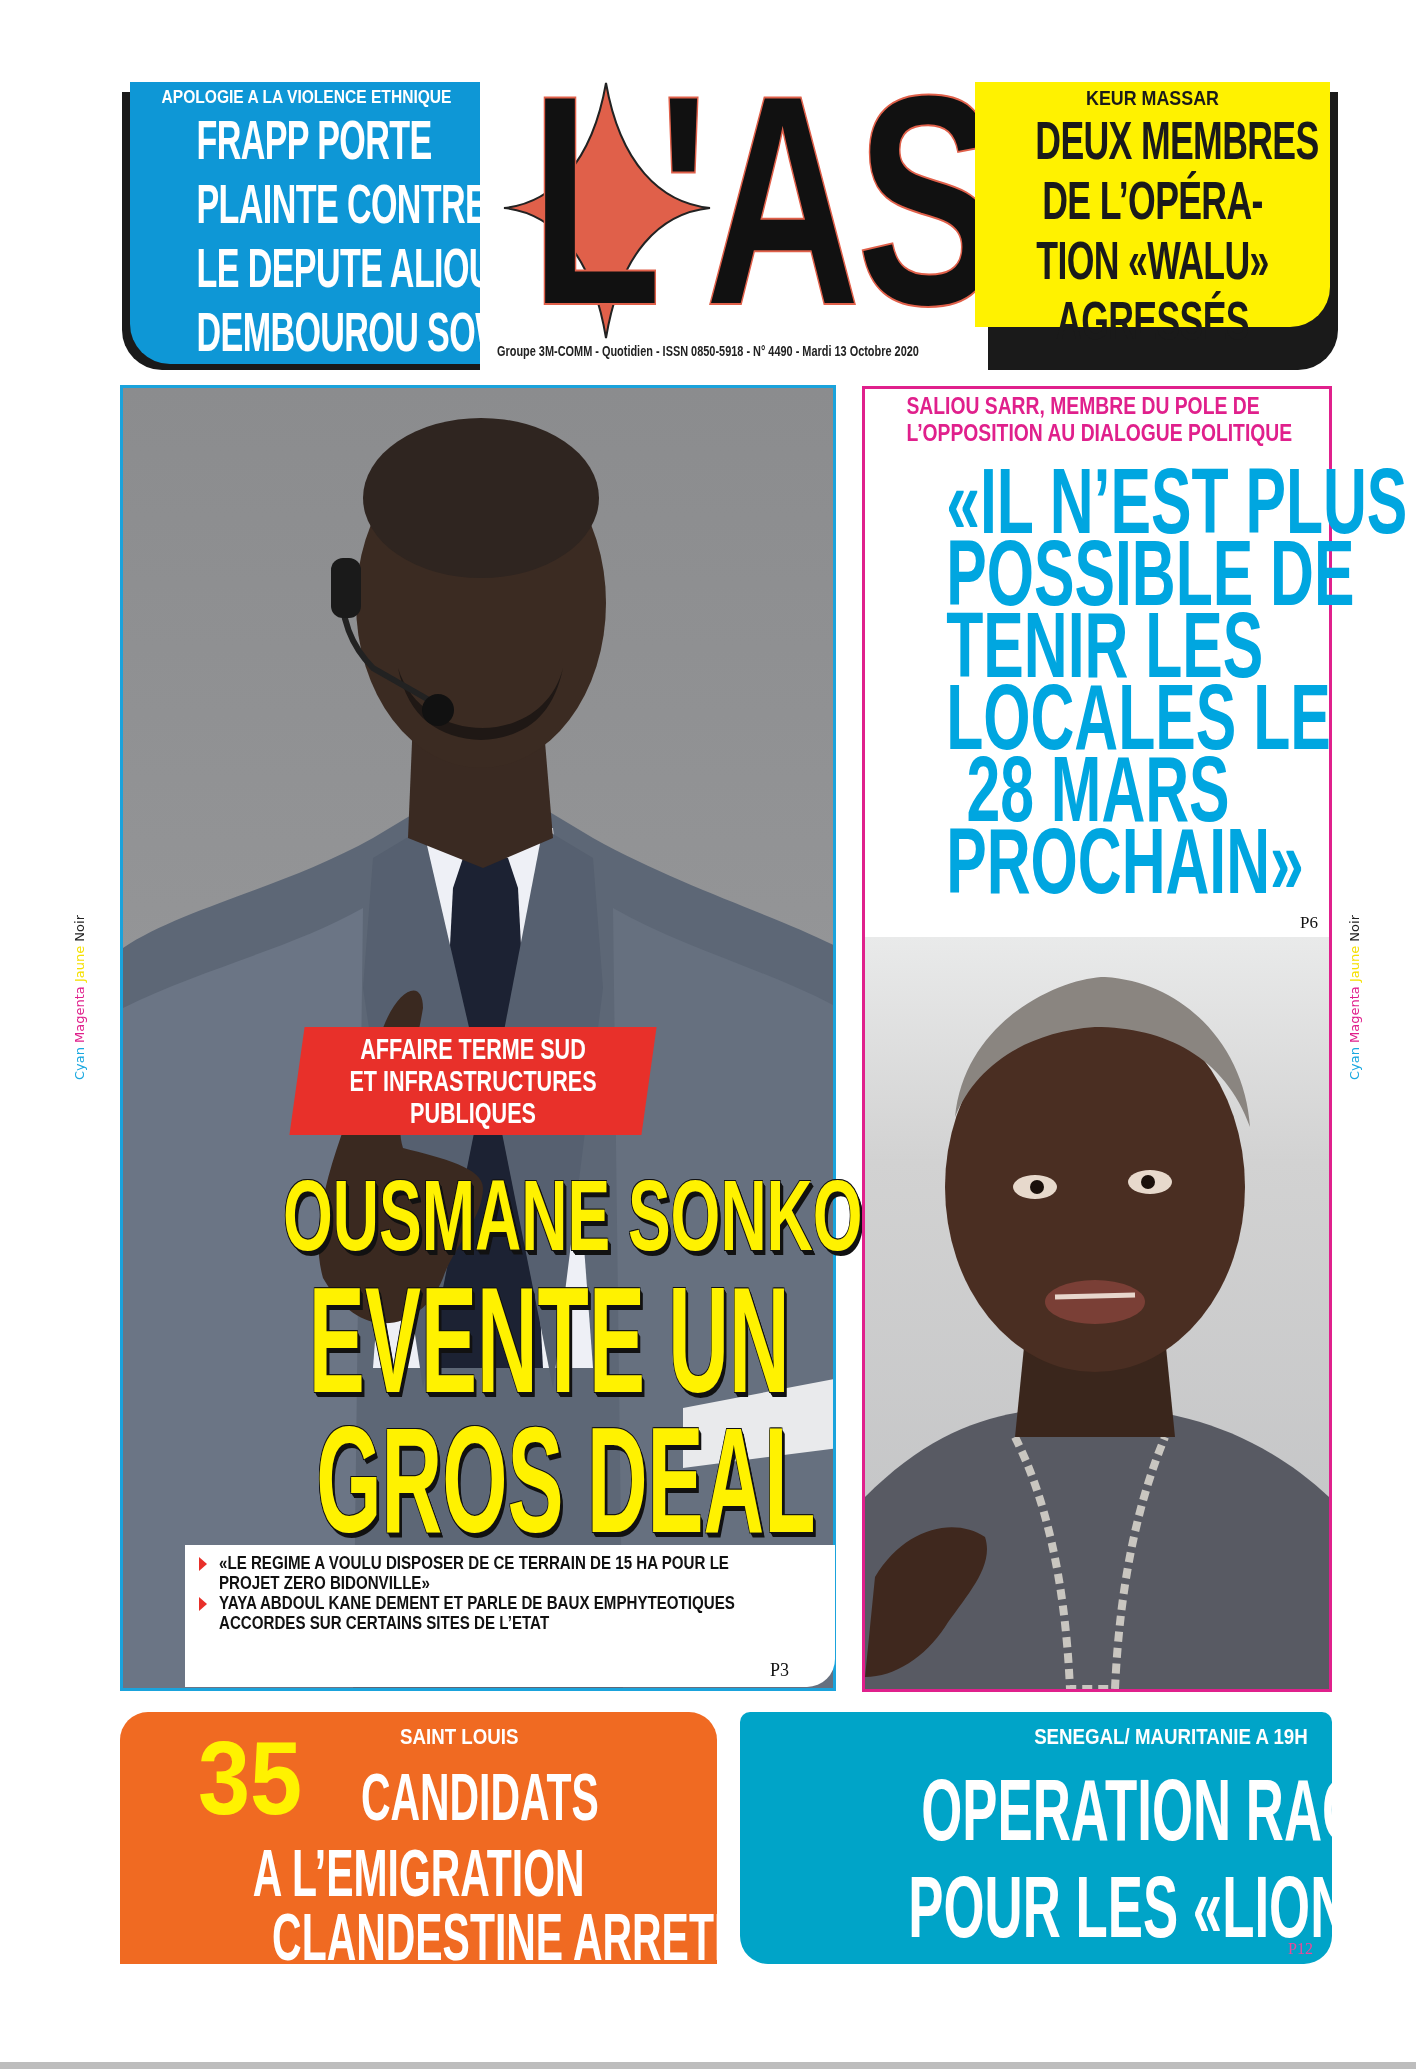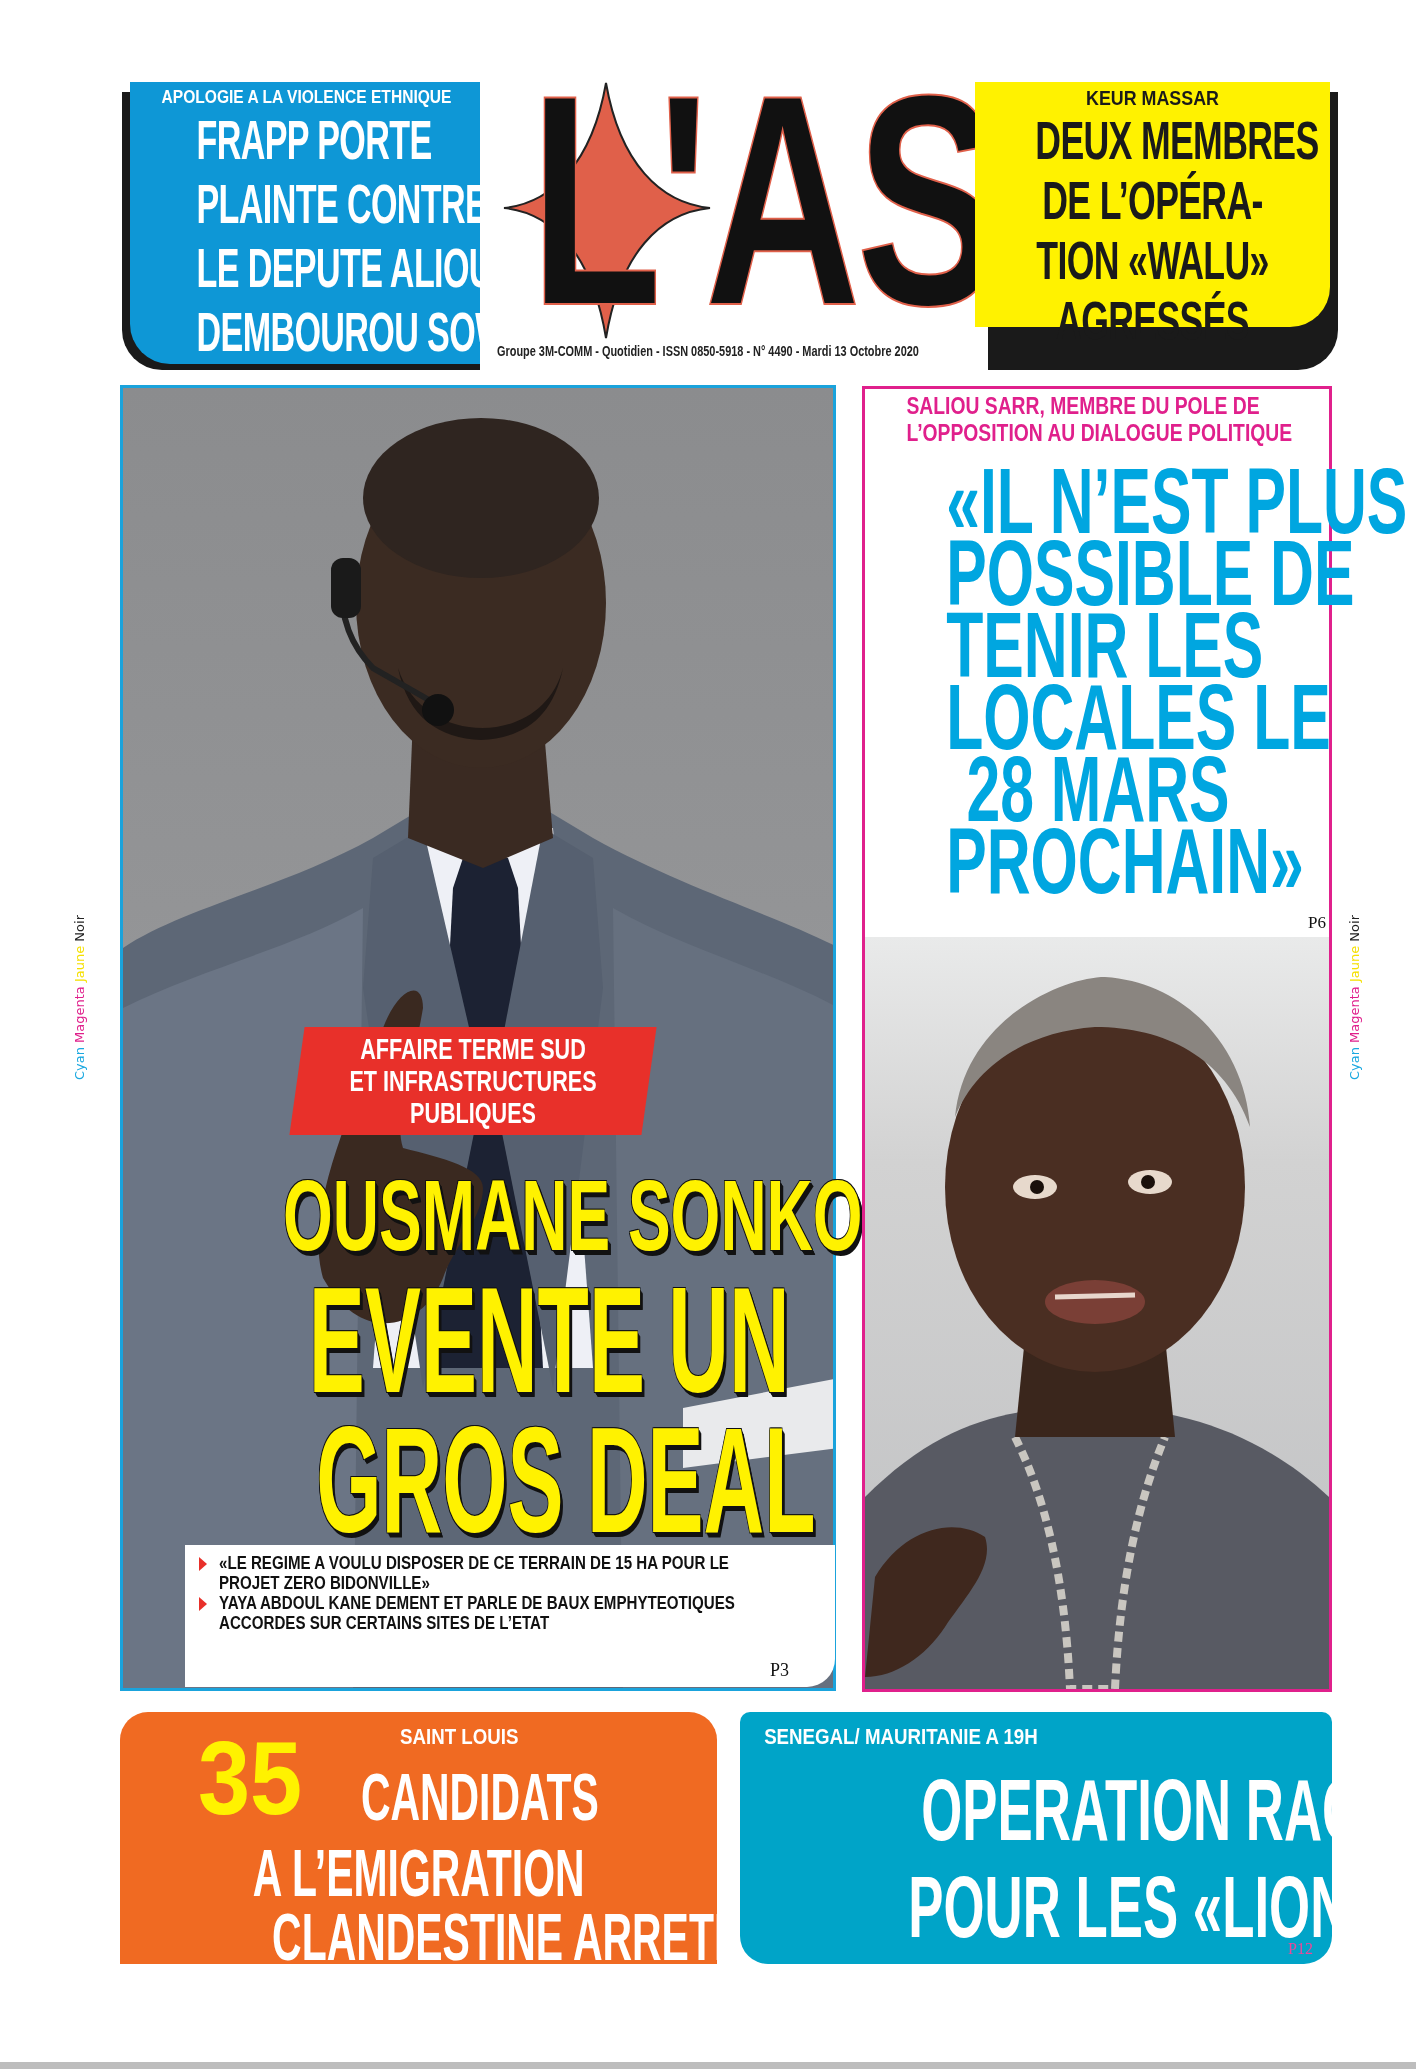--- a/index.html
+++ b/index.html
@@ -46,35 +46,35 @@
   #bullets .item .txt { display: block; transform: scaleX(0.84); transform-origin: left; white-space: nowrap; }
   #bullets .item .arrow { position: absolute; left: 0; top: 4px; width: 0; height: 0; border-top: 7px solid transparent; border-bottom: 7px solid transparent; border-left: 8px solid #e8302a; }
   #p3 { left: 770px; top: 1660px; font-family: "Liberation Serif", serif; font-size: 18px; color: #111; }
 
   
   #right-panel { left: 862px; top: 386px; width: 470px; height: 1306px; border: 3px solid #e0208c; overflow: hidden; background: #fff; }
   #rp-kicker { left: 870px; top: 393px; width: 455px; text-align: left; color: #e0208c; font-weight: 700; font-size: 23px; line-height: 27px; }
   #rp-kicker span { display: block; transform: scaleX(0.84); white-space: nowrap; }
   #rp-quote { left: 868px; top: 465px; width: 460px; text-align: center; color: #00a6e0; font-weight: 700; font-size: 92px; line-height: 72px; }
   #rp-quote span { display: block; transform: scaleX(0.66); white-space: nowrap; transform-origin: center; }
-  #p6 { left: 1300px; top: 913px; font-family: "Liberation Serif", serif; font-size: 17px; color: #111; margin-left: 8px; }
+  #p6 { left: 1300px; top: 913px; font-family: "Liberation Serif", serif; font-size: 17px; color: #111; }
   #photo-sarr { left: 865px; top: 937px; width: 464px; height: 752px; overflow: hidden; background: linear-gradient(180deg, #e9eaea 0%, #d2d2d2 30%, #bfc0c2 100%); }
 
   
   #box-bl { left: 120px; top: 1712px; width: 597px; height: 252px; background: #f06a22; border-radius: 28px 28px 0 0; color: #fff; }
   #bl-kicker { left: 400px; top: 1724px; font-size: 22px; font-weight: 700; color: #fff; transform: scaleX(0.85); transform-origin: left; white-space: nowrap; }
   #bl-num { left: 198px; top: 1728px; font-size: 104px; font-weight: 700; color: #fff200; line-height: 100px; transform: scaleX(0.9); transform-origin: left; }
   .bl-line { position: absolute; left: 120px; width: 597px; text-align: center; color: #fff; font-weight: 700; font-size: 66px; line-height: 70px; white-space: nowrap; }
   .bl-line span { display: inline-block; transform: scaleX(0.62); }
   #bl-l1 { top: 1762px; left: 240px; width: 480px; }
   #bl-l2 { top: 1838px; }
   #bl-l3 { top: 1902px; }
 
   #box-br { left: 740px; top: 1712px; width: 592px; height: 252px; background: #00a4c8; border-radius: 10px 10px 28px 28px; color: #fff; }
-  #br-kicker { left: 740px; top: 1724px; width: 592px; text-align: left; font-size: 22px; font-weight: 700; color: #fff; }
+  #br-kicker { left: 740px; top: 1724px; width: 592px; text-align: right; font-size: 22px; font-weight: 700; color: #fff; }
   #br-kicker span { display: inline-block; transform: scaleX(0.85); white-space: nowrap; }
   .br-line { position: absolute; left: 740px; width: 592px; text-align: center; color: #fff; font-weight: 700; font-size: 88px; line-height: 90px; white-space: nowrap; }
   .br-line span { display: inline-block; transform: scaleX(0.6); }
   #br-l1 { top: 1765px; }
   #br-l2 { top: 1862px; }
   #p12 { left: 1288px; top: 1940px; font-family: "Liberation Serif", serif; font-size: 16px; color: #ec4899; }
 
   #bottom-rule { left: 0; top: 2062px; width: 1416px; height: 7px; background: #bdbdbd; }
 </style>
 </head>

